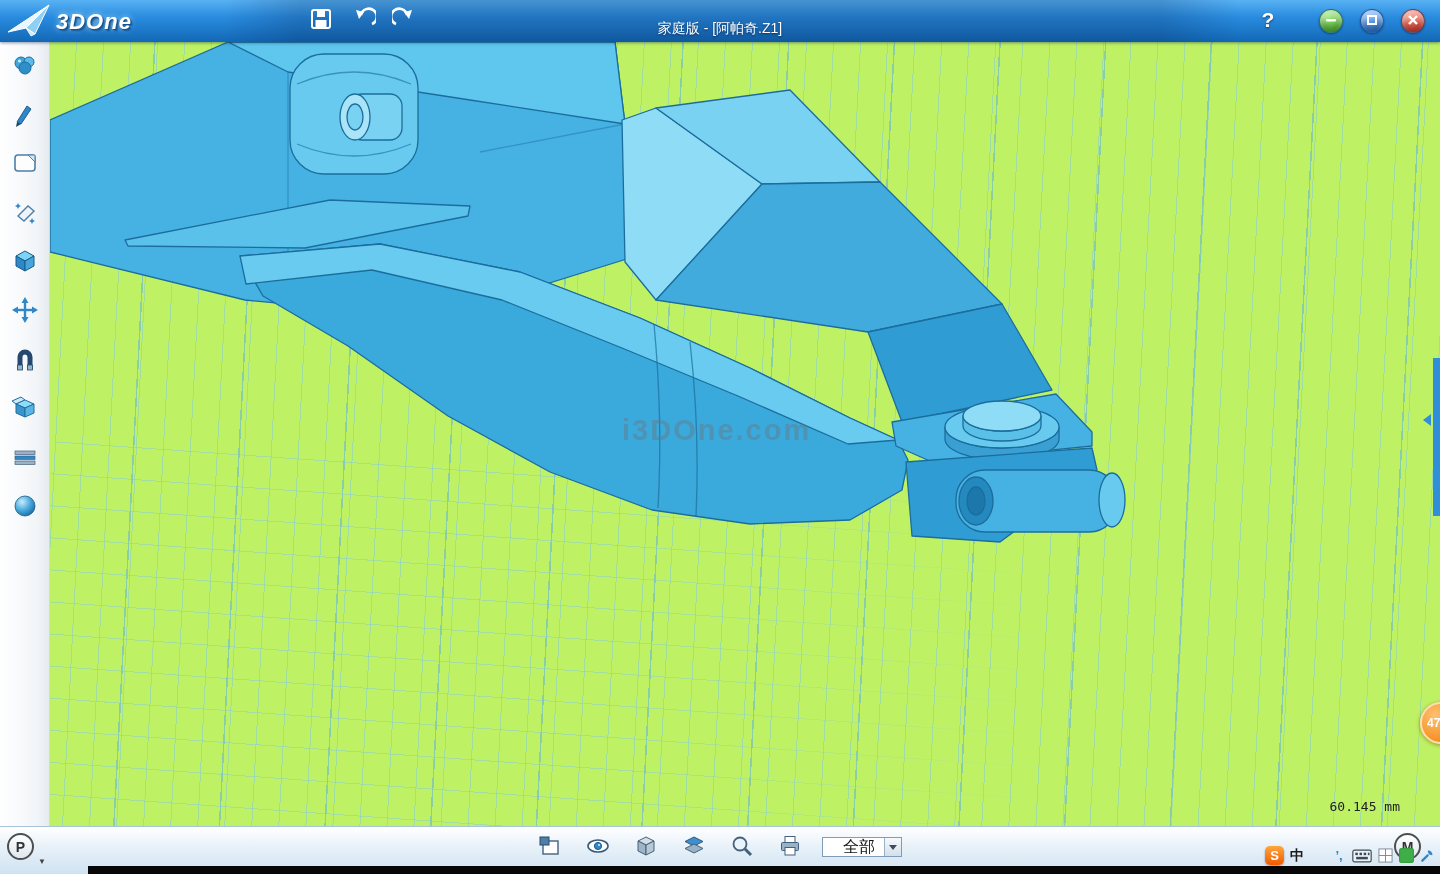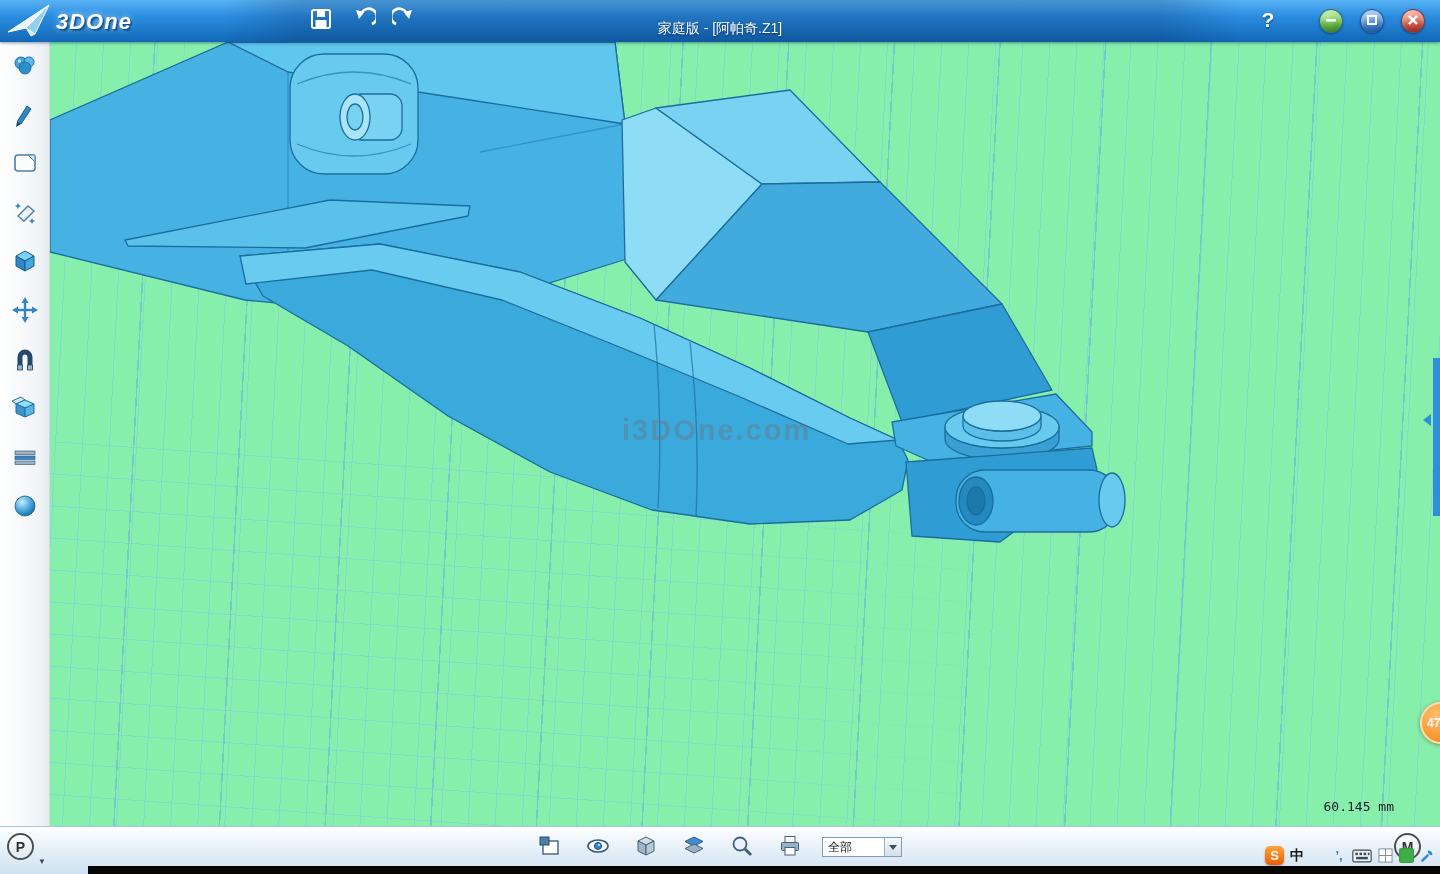--- a/index.html
+++ b/index.html
@@ -47,40 +47,40 @@
 
   
   .sidebar {
     position:absolute; left:0; top:42px; width:50px; height:784px;
     background:linear-gradient(90deg, #ffffff 0%, #f2f5f8 75%, #e6ebef 100%);
     border-right:1px solid #d2d9de; z-index:20;
   }
   .tool { width:50px; height:49px; display:flex; align-items:center; justify-content:center; cursor:pointer; }
 
   
-  .viewport { position:absolute; left:50px; top:42px; width:1390px; height:784px; overflow:hidden; background:#86efac; }
+  .viewport { position:absolute; left:50px; top:42px; width:1390px; height:784px; overflow:hidden; background:#bef264; }
   .grid-vert {
     position:absolute; inset:0;
     background-image:
       repeating-linear-gradient(93deg, rgba(125,195,236,0) 0px, rgba(125,195,236,0) 26px, rgba(125,195,236,.45) 26px, rgba(125,195,236,.45) 27px),
       repeating-linear-gradient(93deg, rgba(95,175,225,0) 0px, rgba(95,175,225,0) 104px, rgba(95,175,225,.55) 104px, rgba(95,175,225,.55) 105.5px);
   }
   .grid-floor {
     position:absolute; left:0; top:400px; width:1010px; height:384px;
     background-image:repeating-linear-gradient(4deg, rgba(125,195,236,0) 0px, rgba(125,195,236,0) 31px, rgba(125,195,236,.42) 31px, rgba(125,195,236,.42) 32px);
     -webkit-mask-image:linear-gradient(90deg, #000 55%, transparent 100%);
     mask-image:linear-gradient(90deg, #000 55%, transparent 100%);
   }
   .model-svg { position:absolute; left:0; top:0; width:1390px; height:784px; }
   .watermark {
     position:absolute; left:572px; top:372px; font-size:29px; font-weight:bold;
     color:rgba(110,116,122,.40); letter-spacing:2px; pointer-events:none;
   }
   .measure {
-    position:absolute; right:46px; bottom:12px;
+    position:absolute; right:40px; bottom:12px;
     font-family:"DejaVu Sans Mono", monospace; font-size:13px; color:#222;
   }
   .scroll-strip { position:absolute; right:0; top:316px; width:7px; height:158px; background:#2f8fd9; cursor:pointer; }
   .strip-arrow { position:absolute; right:9px; top:372px; width:0; height:0;
     border-top:6px solid transparent; border-bottom:6px solid transparent; border-right:8px solid #2f8fd9; cursor:pointer; }
   .side-badge {
     position:absolute; right:-22px; top:660px; width:42px; height:42px; border-radius:50%;
     background:radial-gradient(circle at 35% 30%, #ffc070, #f07d06);
     border:2px solid #ffdcae; box-shadow:0 1px 4px rgba(120,60,0,.5);
     color:#fff; font-size:12px; font-weight:bold; display:flex; align-items:center; padding-left:5px; cursor:pointer;
@@ -99,21 +99,21 @@
     display:flex; align-items:center; justify-content:center; cursor:pointer;
   }
   #p-btn { left:7px; } #m-btn { left:1394px; }
   .p-caret { position:absolute; left:38px; top:30px; font-size:8px; color:#444; cursor:pointer; }
   .sb-icons { position:absolute; left:538px; top:9px; display:flex; gap:24px; }
   .sb-icon { width:24px; height:24px; display:flex; align-items:center; justify-content:center; cursor:pointer; }
   .dropdown {
     position:absolute; left:822px; top:10px; width:80px; height:20px;
     background:#fff; border:1px solid #7f9db9; display:flex; align-items:center; cursor:pointer;
   }
-  .dropdown .dd-text { flex:1; font-size:12px; padding-left:5px; color:#111; }
+  .dropdown .dd-text { flex:1; font-size:16px; padding-left:20px; color:#111; }
   .dropdown .dd-btn { width:17px; height:100%; background:linear-gradient(#f6f9fc,#d4e0ea);
     border-left:1px solid #9ab2c6; display:flex; align-items:center; justify-content:center; }
   .dd-arrow { width:0; height:0; border-left:4px solid transparent; border-right:4px solid transparent; border-top:5px solid #3c4c5a; }
 
   
   .tray { position:absolute; right:5px; bottom:9px; display:flex; align-items:center; gap:5px; z-index:40; }
   .tray-item { height:18px; min-width:16px; display:flex; align-items:center; justify-content:center; cursor:pointer; }
   .sogou-badge { width:19px; height:19px; border-radius:5px;
     background:linear-gradient(#ffa53e,#f05a00); color:#fff; font-weight:bold; font-size:13px;
     display:flex; align-items:center; justify-content:center; box-shadow:0 1px 2px rgba(0,0,0,.35); }

